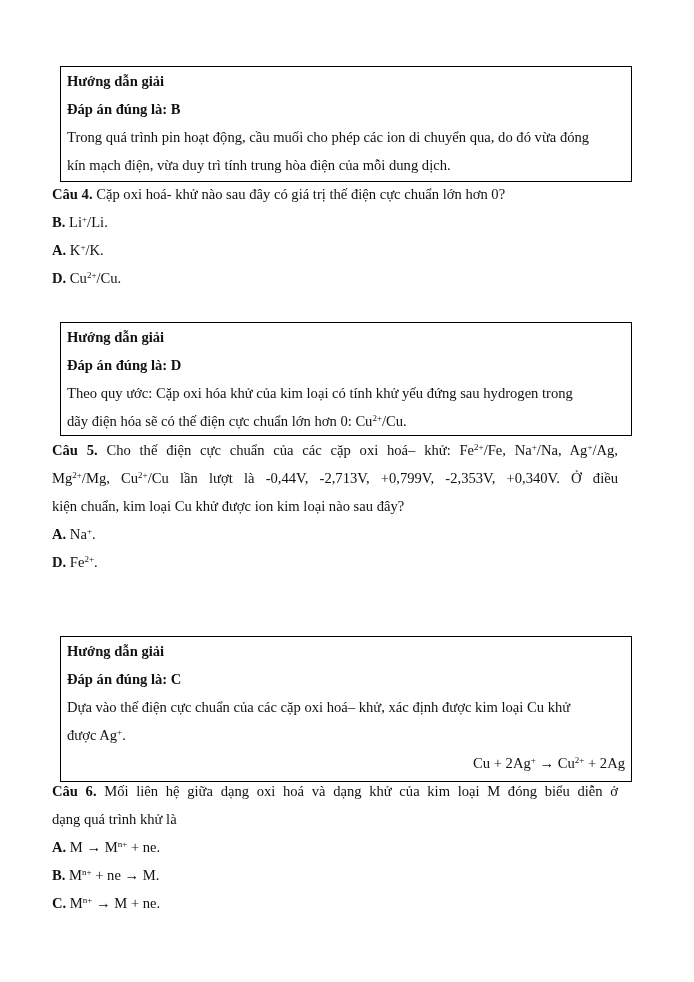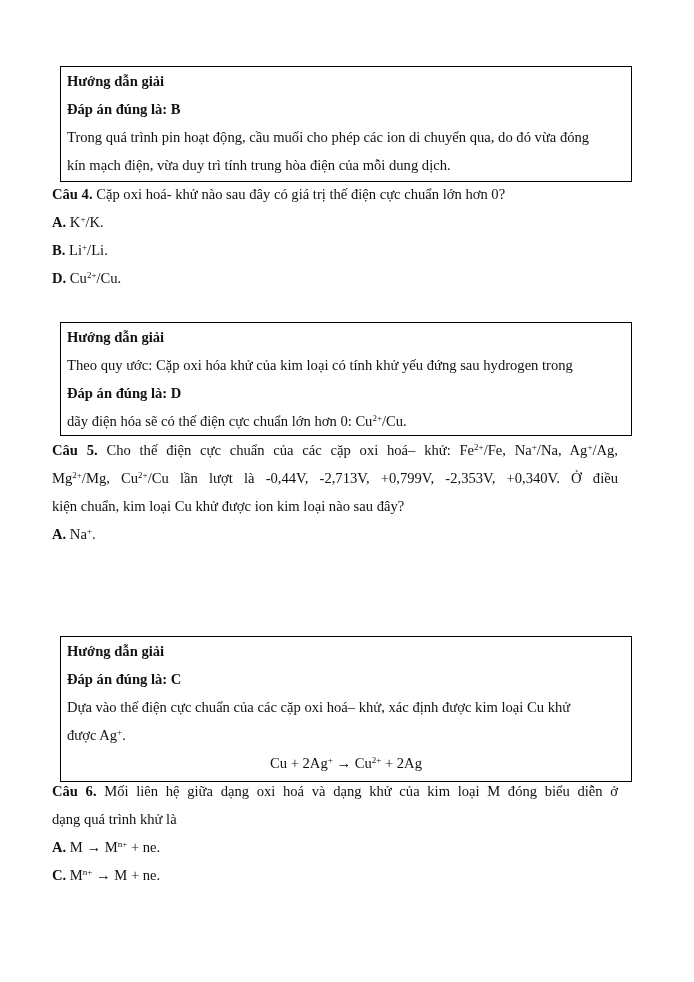--- a/index.html
+++ b/index.html
@@ -9,67 +9,69 @@
     font-size: 14.6px; color: #111111;
   }
   .page { position: absolute; left: 0; top: 0; width: 694px; height: 982px; }
   .box {
     position: absolute; left: 60px; width: 572px;
     border: 1.3px solid #000; box-sizing: border-box;
     padding: 0 6px;
   }
   .line { height: 28px; line-height: 28px; white-space: nowrap; }
   .b { font-weight: bold; }
-  .center { text-align: center; }
+  .center { text-align: right; }
   .q { position: absolute; left: 52px; width: 566px; }
   .just { text-align: justify; text-align-last: justify; white-space: normal; }
   sup { font-size: 9px; line-height: 0; vertical-align: 5px; }
   .opt-label { font-weight: bold; }
 </style>
 </head>
 <body>
 
 <div class="page">
 
   <div class="box" style="top:66px; height:116px;">
     <div class="line b">Hướng dẫn giải</div>
     <div class="line b">Đáp án đúng là: B</div>
     <div class="line">Trong quá trình pin hoạt động, cầu muối cho phép các ion di chuyển qua, do đó vừa đóng</div>
     <div class="line">kín mạch điện, vừa duy trì tính trung hòa điện của mỗi dung dịch.</div>
   </div>
 
   <div class="q" style="top:180px;">
     <div class="line"><span class="b">Câu 4.</span><span> Cặp oxi hoá- khử nào sau đây có giá trị thế điện cực chuẩn lớn hơn 0?</span></div>
+    <div class="line"><span class="opt-label">B.</span> <span>Li</span><sup>+</sup><span>/Li.</span></div>
     <div class="line"><span class="opt-label">A.</span> <span>K</span><sup>+</sup><span>/K.</span></div>
-    <div class="line"><span class="opt-label">B.</span> <span>Li</span><sup>+</sup><span>/Li.</span></div>
     <div class="line"><span class="opt-label">D.</span> <span>Cu</span><sup>2+</sup><span>/Cu.</span></div>
   </div>
 
   <div class="box" style="top:322px; height:114px;">
     <div class="line b">Hướng dẫn giải</div>
+    <div class="line b">Đáp án đúng là: D</div>
     <div class="line">Theo quy ước: Cặp oxi hóa khử của kim loại có tính khử yếu đứng sau hydrogen trong</div>
-    <div class="line b">Đáp án đúng là: D</div>
     <div class="line"><span>dãy điện hóa sẽ có thế điện cực chuẩn lớn hơn 0: Cu</span><sup>2+</sup><span>/Cu.</span></div>
   </div>
 
   <div class="q" style="top:436px;">
     <div class="line just"><span class="b">Câu 5.</span><span> Cho thế điện cực chuẩn của các cặp oxi hoá– khử: Fe</span><sup>2+</sup><span>/Fe, Na</span><sup>+</sup><span>/Na, Ag</span><sup>+</sup><span>/Ag,</span></div>
     <div class="line just"><span>Mg</span><sup>2+</sup><span>/Mg, Cu</span><sup>2+</sup><span>/Cu lần lượt là -0,44V, -2,713V, +0,799V, -2,353V, +0,340V. Ở điều</span></div>
     <div class="line">kiện chuẩn, kim loại Cu khử được ion kim loại nào sau đây?</div>
     <div class="line"><span class="opt-label">A.</span> <span>Na</span><sup>+</sup><span>.</span></div>
+    <div class="line"><span class="opt-label">D.</span> <span>Fe</span><sup>2+</sup><span>.</span></div>
   </div>
 
   <div class="box" style="top:636px; height:146px;">
     <div class="line b">Hướng dẫn giải</div>
     <div class="line b">Đáp án đúng là: C</div>
     <div class="line">Dựa vào thế điện cực chuẩn của các cặp oxi hoá– khử, xác định được kim loại Cu khử</div>
     <div class="line"><span>được Ag</span><sup>+</sup><span>.</span></div>
     <div class="line center"><span>Cu + 2Ag</span><sup>+</sup><span> → Cu</span><sup>2+</sup><span> + 2Ag</span></div>
   </div>
 
   <div class="q" style="top:777px;">
     <div class="line just"><span class="b">Câu 6.</span><span> Mối liên hệ giữa dạng oxi hoá và dạng khử của kim loại M đóng biểu diễn ở</span></div>
     <div class="line">dạng quá trình khử là</div>
     <div class="line"><span class="opt-label">A.</span><span> M → M</span><sup>n+</sup><span> + ne.</span></div>
+    <div class="line"><span class="opt-label">B.</span><span> M</span><sup>n+</sup><span> + ne → M.</span></div>
     <div class="line"><span class="opt-label">C.</span><span> M</span><sup>n+</sup><span> → M + ne.</span></div>
   </div>
 
 </div>
 
 </body></html>

